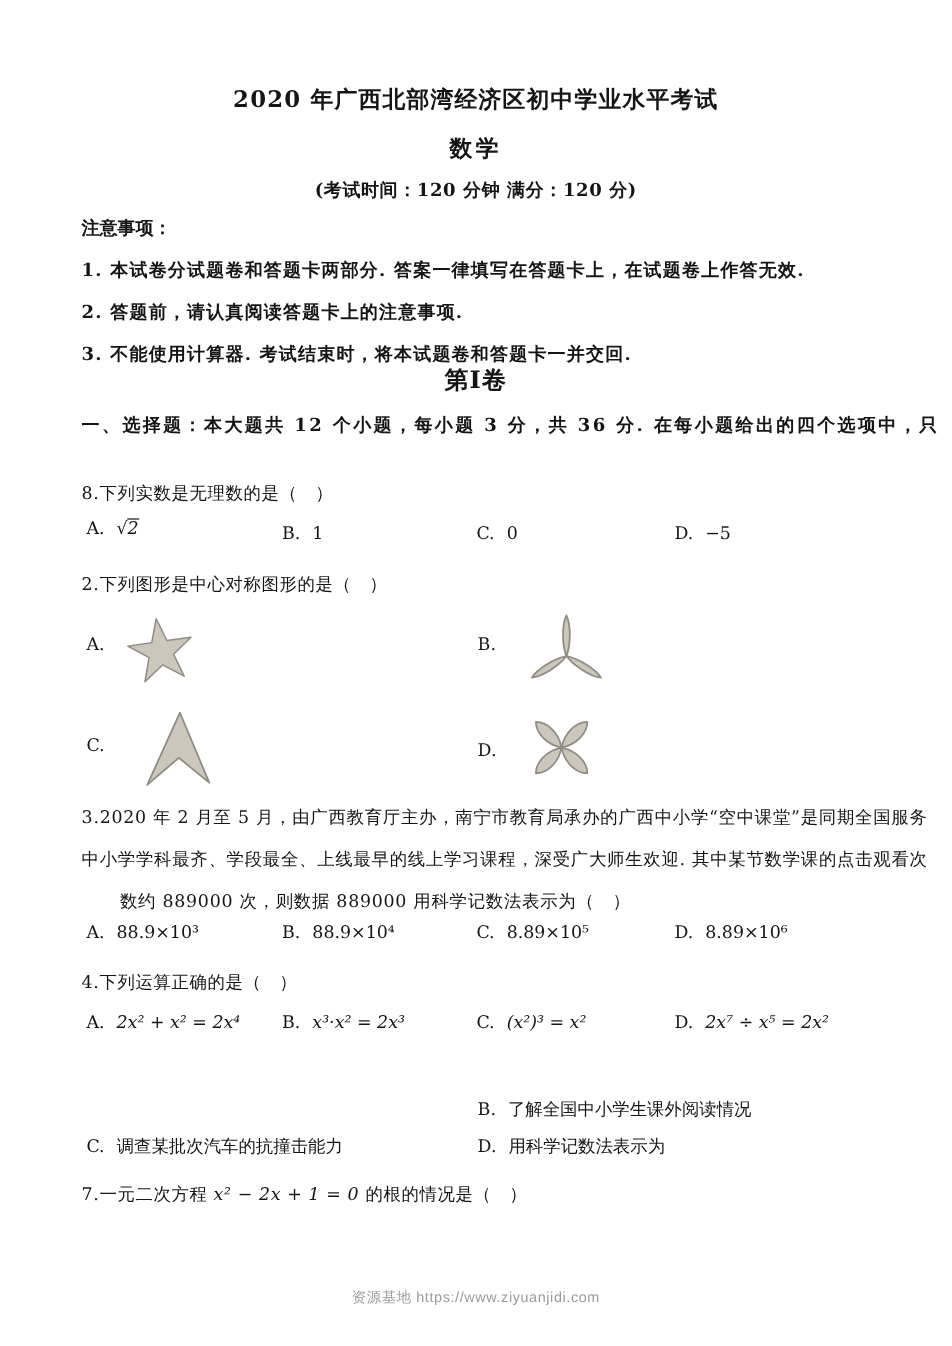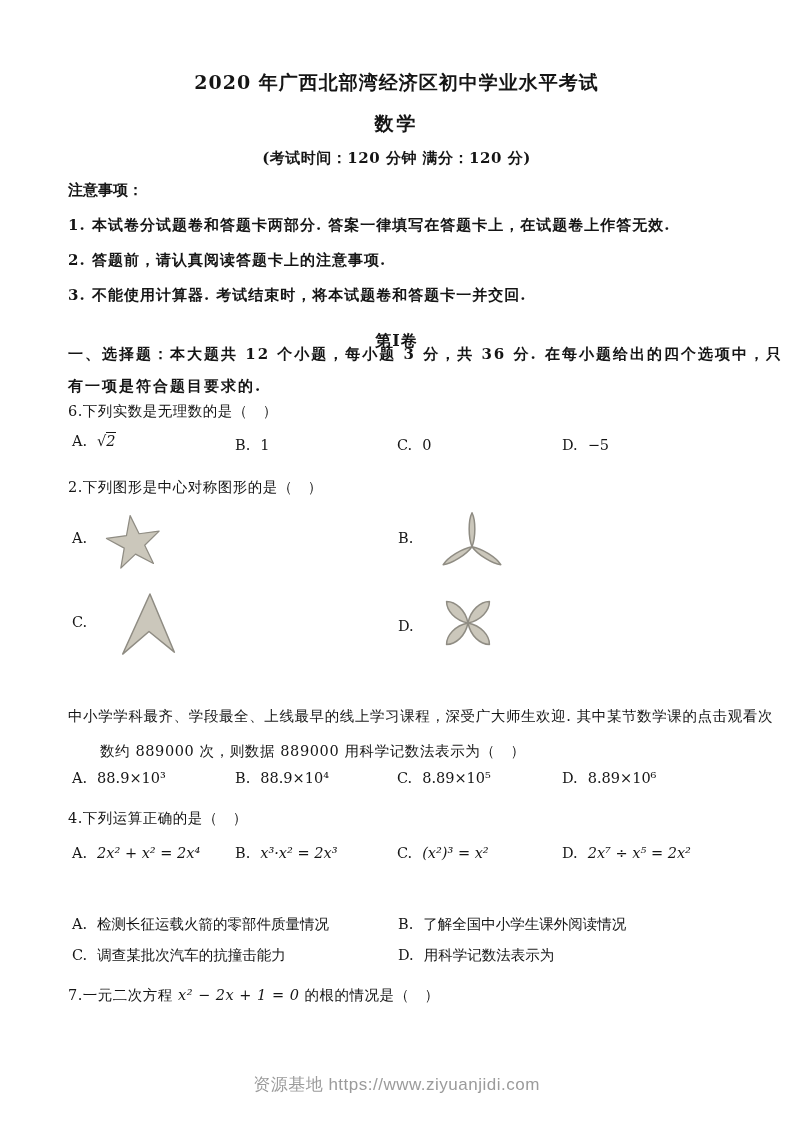--- a/index.html
+++ b/index.html
@@ -14,61 +14,60 @@
   .abs{position:absolute;white-space:nowrap;}
   .center{left:0;right:0;text-align:center;}
   .title{top:70px;font-size:19px;font-weight:bold;letter-spacing:1px;}
   .subject{top:111px;font-size:19px;font-weight:bold;letter-spacing:3px;}
   .info{top:149px;font-size:15px;font-weight:bold;letter-spacing:0.5px;}
   .notice-h{top:181px;left:68px;font-size:15px;font-weight:bold;}
   .notice{left:68px;font-size:15px;font-weight:bold;letter-spacing:1px;}
   .n1{top:216px;}
   .n2{top:251px;}
   .n3{top:286px;}
-  .part{top:331px;font-size:16px;font-weight:bold;letter-spacing:1px;}
+  .part{top:303px;font-size:20px;font-weight:bold;letter-spacing:1px;}
   .sec{left:68px;font-size:15px;font-weight:bold;letter-spacing:2px;}
   .sec1{top:345px;}
   .sec2{top:377px;}
   .stem{left:68px;font-size:14.5px;letter-spacing:0.5px;}
   .q1{top:402px;}
   .q2{top:478px;}
   .q3l1{top:672px;letter-spacing:0.6px;}
   .q3l2{top:707px;letter-spacing:0.6px;text-align:center;}
   .q3l3{top:742px;letter-spacing:0.6px;margin-left:32px;}
   .q4{top:809px;}
   .q5{top:885px;}
   .q6{top:986px;}
   .opt{position:absolute;font-size:14.5px;white-space:nowrap;}
   .opt .lbl{margin-right:10px;}
   .math{font-style:italic;}
   .rad-body{border-top:1.2px solid #151515;padding-top:0px;}
   .fig{position:absolute;}
   .fig path,.fig polygon{fill:var(--fig-fill,#cbc7bb);stroke:var(--fig-stroke,#8f8c83);stroke-width:1.6;stroke-linejoin:round;}
-  .watermark{top:1073px;font-size:17px;color:var(--watermark-color,#9b9b9b);
+  .watermark{top:1073px;font-size:12px;color:var(--watermark-color,#9b9b9b);
     font-family:"Liberation Sans","DejaVu Sans",sans-serif;letter-spacing:0.5px;}
 </style>
 </head>
 <body>
 
 <div class="page">
 
   <div class="abs center title">2020 年广西北部湾经济区初中学业水平考试</div>
   <div class="abs center subject">数学</div>
   <div class="abs center info">(考试时间：120 分钟  满分：120 分)</div>
 
   <div class="abs notice-h">注意事项：</div>
   <div class="abs notice n1">1. 本试卷分试题卷和答题卡两部分. 答案一律填写在答题卡上，在试题卷上作答无效.</div>
   <div class="abs notice n2">2. 答题前，请认真阅读答题卡上的注意事项.</div>
   <div class="abs notice n3">3. 不能使用计算器. 考试结束时，将本试题卷和答题卡一并交回.</div>
 
   <div class="abs center part">第I卷</div>
   <div class="abs sec sec1">一、选择题：本大题共 12 个小题，每小题 3 分，共 36 分. 在每小题给出的四个选项中，只</div>
-  <div class="abs sec sec2">有一项是符合题目要求的.</div>
 
-  <div class="abs stem q1">6.下列实数是无理数的是（　）</div>
+  <div class="abs stem q1">8.下列实数是无理数的是（　）</div>
   <div class="opt" style="left:72px;top:433px;">
     <span class="lbl">A.</span><span class="math">√</span><span class="math rad-body">2</span>
   </div>
   <div class="opt" style="left:235px;top:437px;">
     <span class="lbl">B.</span><span>1</span>
   </div>
   <div class="opt" style="left:397px;top:437px;">
     <span class="lbl">C.</span><span>0</span>
   </div>
   <div class="opt" style="left:562px;top:437px;">
@@ -99,20 +98,21 @@
   <div class="opt" style="left:398px;top:618px;">
     <span class="lbl">D.</span>
   </div>
   <svg class="fig" style="left:434px;top:587px;" width="68" height="72" viewBox="0 0 74 74">
     <path d="M37 37 C29 25 30 11 37 4 C44 11 45 25 37 37 Z" transform="rotate(45 37 37)"></path>
     <path d="M37 37 C29 25 30 11 37 4 C44 11 45 25 37 37 Z" transform="rotate(135 37 37)"></path>
     <path d="M37 37 C29 25 30 11 37 4 C44 11 45 25 37 37 Z" transform="rotate(225 37 37)"></path>
     <path d="M37 37 C29 25 30 11 37 4 C44 11 45 25 37 37 Z" transform="rotate(315 37 37)"></path>
   </svg>
 
+  <div class="abs stem q3l1">3.2020 年 2 月至 5 月，由广西教育厅主办，南宁市教育局承办的广西中小学“空中课堂”是同期全国服务</div>
   <div class="abs stem q3l2">中小学学科最齐、学段最全、上线最早的线上学习课程，深受广大师生欢迎. 其中某节数学课的点击观看次</div>
   <div class="abs stem q3l3">数约 889000 次，则数据 889000 用科学记数法表示为（　）</div>
   <div class="opt" style="left:72px;top:770px;">
     <span class="lbl">A.</span><span>88.9×10³</span>
   </div>
   <div class="opt" style="left:235px;top:770px;">
     <span class="lbl">B.</span><span>88.9×10⁴</span>
   </div>
   <div class="opt" style="left:397px;top:770px;">
     <span class="lbl">C.</span><span>8.89×10⁵</span>
@@ -128,23 +128,20 @@
   <div class="opt" style="left:235px;top:845px;">
     <span class="lbl">B.</span><span class="math">x³·x² = 2x³</span>
   </div>
   <div class="opt" style="left:397px;top:845px;">
     <span class="lbl">C.</span><span class="math">(x²)³ = x²</span>
   </div>
   <div class="opt" style="left:562px;top:845px;">
     <span class="lbl">D.</span><span class="math">2x⁷ ÷ x⁵ = 2x²</span>
   </div>
 
-  <div class="opt" style="left:72px;top:915px;">
-    <span class="lbl">A.</span><span>检测长征运载火箭的零部件质量情况</span>
-  </div>
   <div class="opt" style="left:398px;top:915px;">
     <span class="lbl">B.</span><span>了解全国中小学生课外阅读情况</span>
   </div>
   <div class="opt" style="left:72px;top:946px;">
     <span class="lbl">C.</span><span>调查某批次汽车的抗撞击能力</span>
   </div>
   <div class="opt" style="left:398px;top:946px;">
     <span class="lbl">D.</span><span>用科学记数法表示为</span>
   </div>
 

